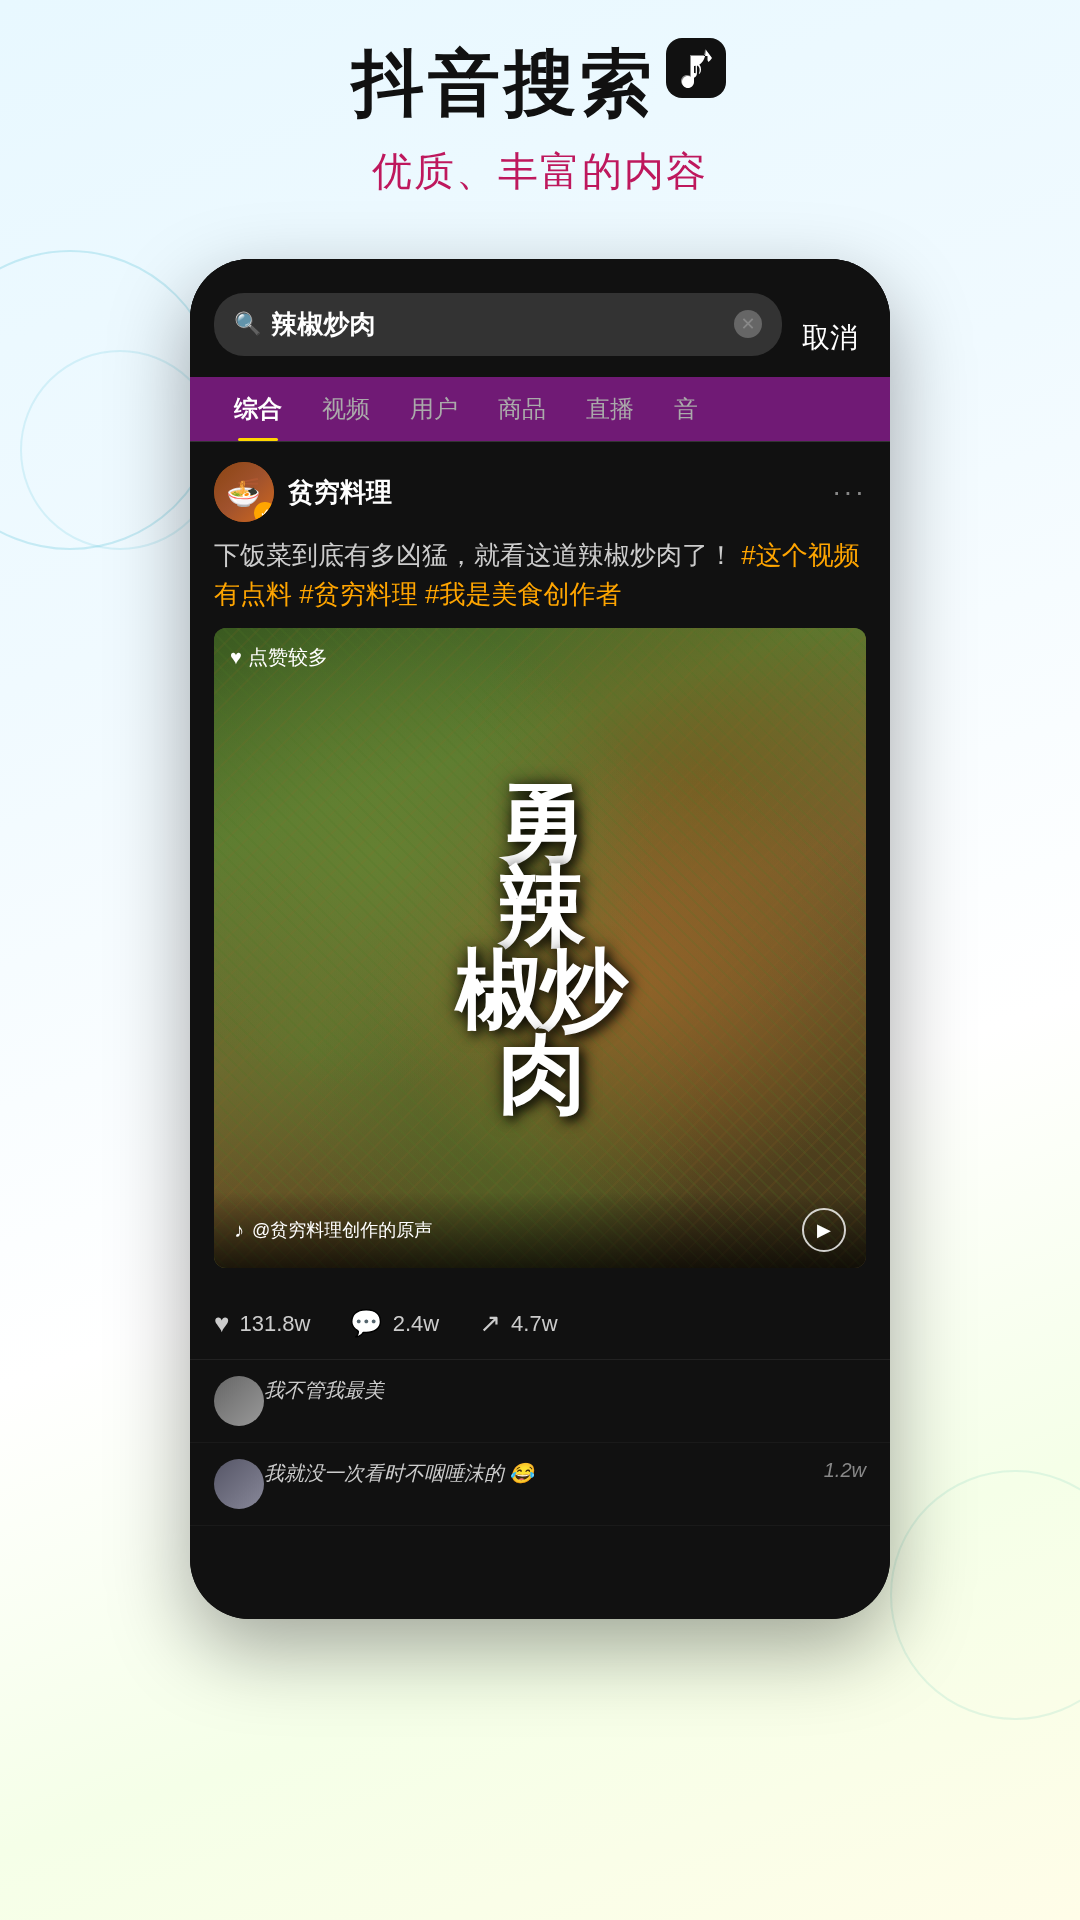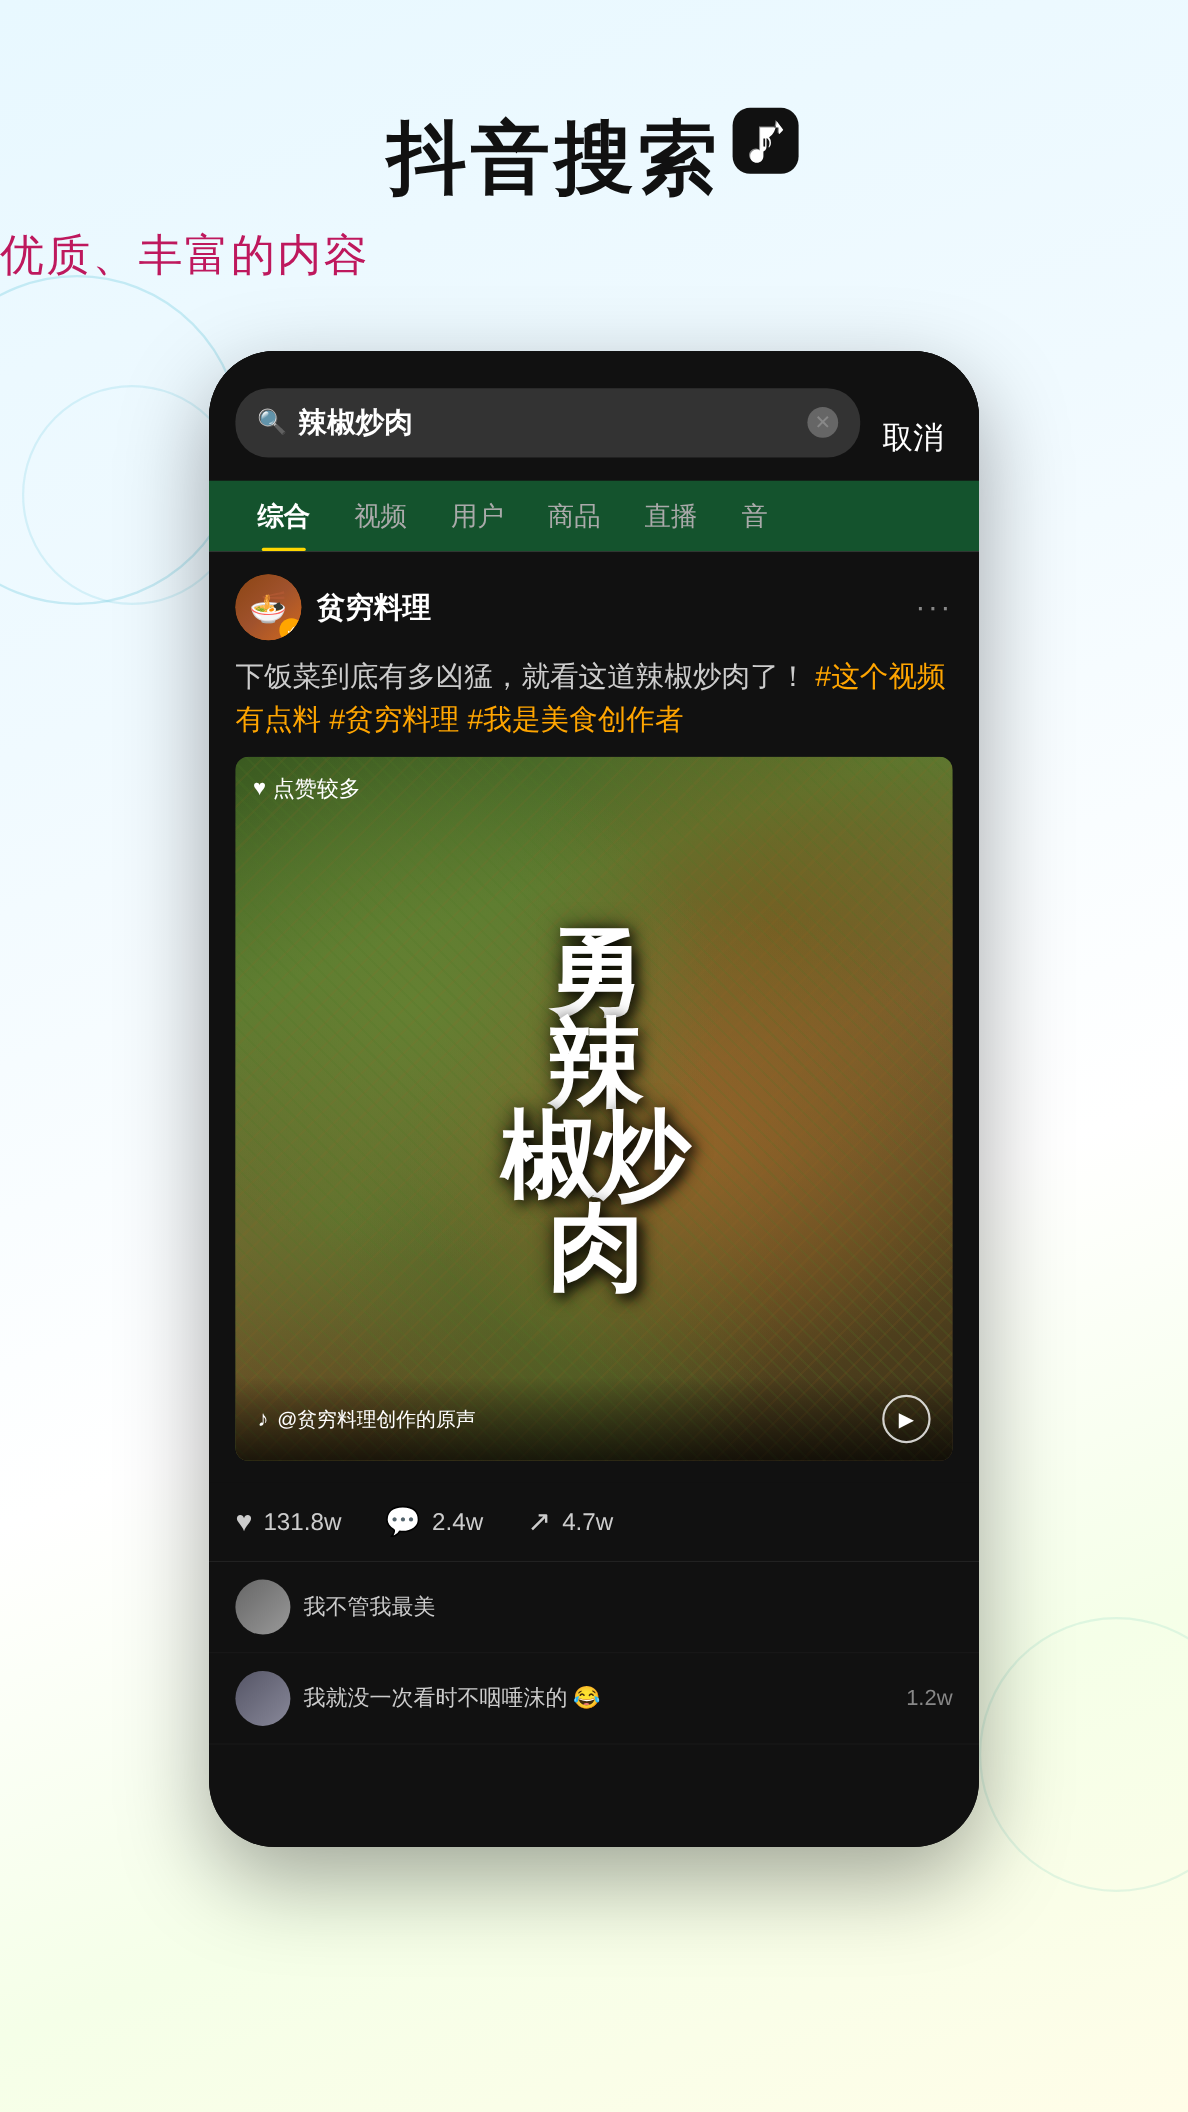--- a/index.html
+++ b/index.html
@@ -30,21 +30,22 @@
     .bg-circle-3 {
       position: absolute;
       width: 250px; height: 250px;
       border-radius: 50%;
       border: 2px solid rgba(150,220,200,0.25);
       bottom: 200px; right: -60px;
     }
 
     
     .header {
-      padding-top: 96px;
+      text-align: center;
+      padding-top: 36px;
       padding-bottom: 40px;
       position: relative;
       z-index: 2;
     }
     .header-title-row {
       display: flex;
       align-items: center;
       justify-content: center;
       gap: 8px;
     }
@@ -129,21 +130,21 @@
       color: #fff;
       font-size: 28px;
       white-space: nowrap;
       padding: 0 8px;
       margin-top: 28px;
     }
 
     
     .tabs {
       display: flex;
-      background: #14532d;
+      background: #701a75;
       padding: 0 24px;
       border-bottom: 1px solid #333;
     }
     .tab {
       color: #aaa;
       font-size: 24px;
       padding: 16px 20px;
       position: relative;
       white-space: nowrap;
     }
@@ -304,24 +305,24 @@
       color: #ccc;
       font-size: 22px;
     }
     .stat-icon {
       font-size: 26px;
     }
 
     
     .comment-preview {
       display: flex;
-      align-items: center;
-      gap: 12px;
+      align-items: flex-start;
       padding: 16px 24px;
       border-bottom: 1px solid #1a1a1a;
+      font-style: italic;
     }
     .comment-avatar {
       width: 50px;
       height: 50px;
       border-radius: 50%;
       background: linear-gradient(135deg, #555, #888);
       flex-shrink: 0;
     }
     .comment-text {
       color: #ccc;

